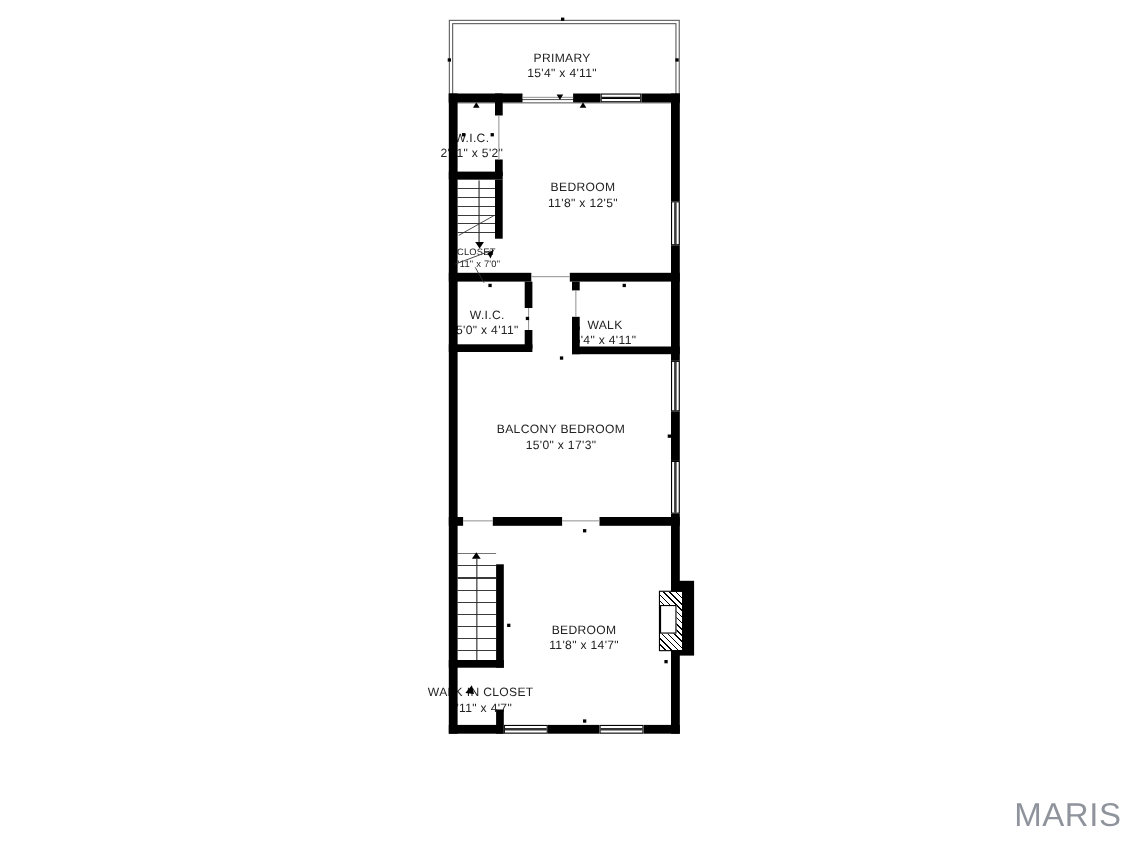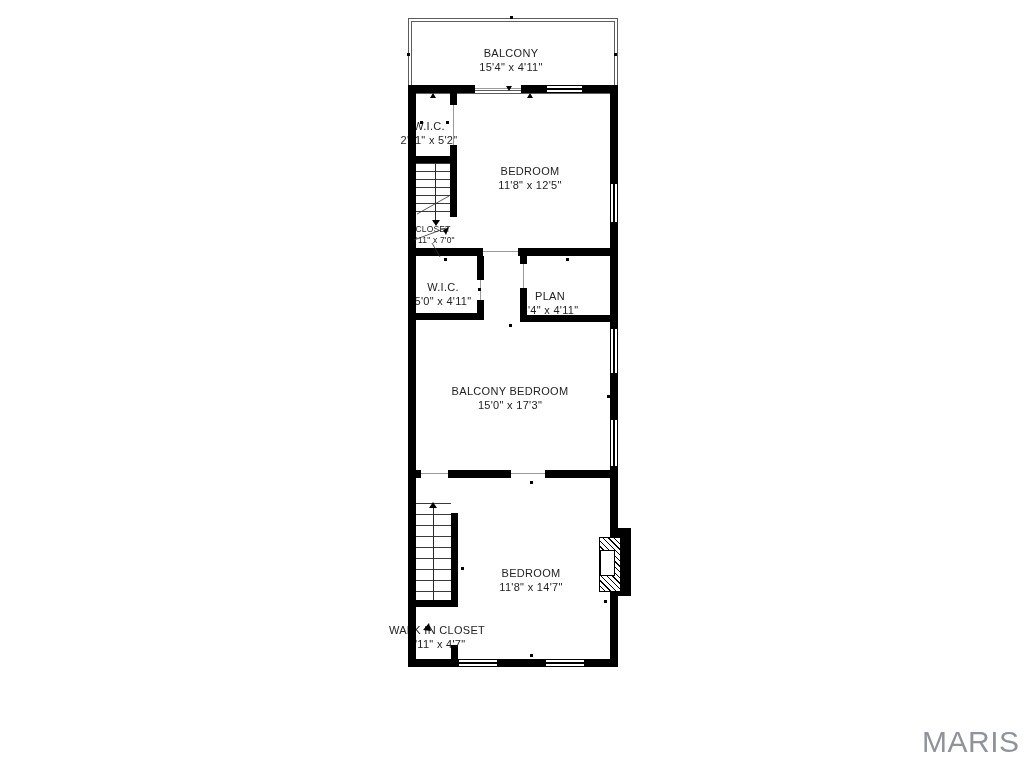--- a/index.html
+++ b/index.html
@@ -46,41 +46,41 @@
   svg.overlay{position:absolute;left:0;top:0;z-index:4;pointer-events:none;}
 </style>
 </head>
 <body>
 
 <div id="canvas">
 
   <div class="balcony" style="left:408px;top:18px;width:208px;height:74px;"></div>
 
   <div class="lbl" style="left:411px;top:46px;width:200px;">
-    <div class="nm">BALCONY</div>
+    <div class="nm">PRIMARY</div>
     <div class="dm">15'4" x 4'11"</div>
   </div>
   <div class="lbl" style="left:389px;top:119px;width:80px;">
     <div class="nm">W.I.C.</div>
     <div class="dm">2'11" x 5'2"</div>
   </div>
   <div class="lbl" style="left:460px;top:164px;width:140px;">
     <div class="nm">BEDROOM</div>
     <div class="dm">11'8" x 12'5"</div>
   </div>
   <div class="lbl lbl-sm" style="left:393px;top:224px;width:80px;">
     <div class="nm">CLOSET</div>
     <div class="dm">2'11" x 7'0"</div>
   </div>
   <div class="lbl" style="left:403px;top:280px;width:80px;">
     <div class="nm">W.I.C.</div>
     <div class="dm">5'0" x 4'11"</div>
   </div>
   <div class="lbl" style="left:510px;top:289px;width:80px;">
-    <div class="nm">PLAN</div>
+    <div class="nm">WALK</div>
     <div class="dm">6'4" x 4'11"</div>
   </div>
   <div class="lbl" style="left:430px;top:384px;width:160px;">
     <div class="nm">BALCONY BEDROOM</div>
     <div class="dm">15'0" x 17'3"</div>
   </div>
   <div class="lbl" style="left:461px;top:566px;width:140px;">
     <div class="nm">BEDROOM</div>
     <div class="dm">11'8" x 14'7"</div>
   </div>

